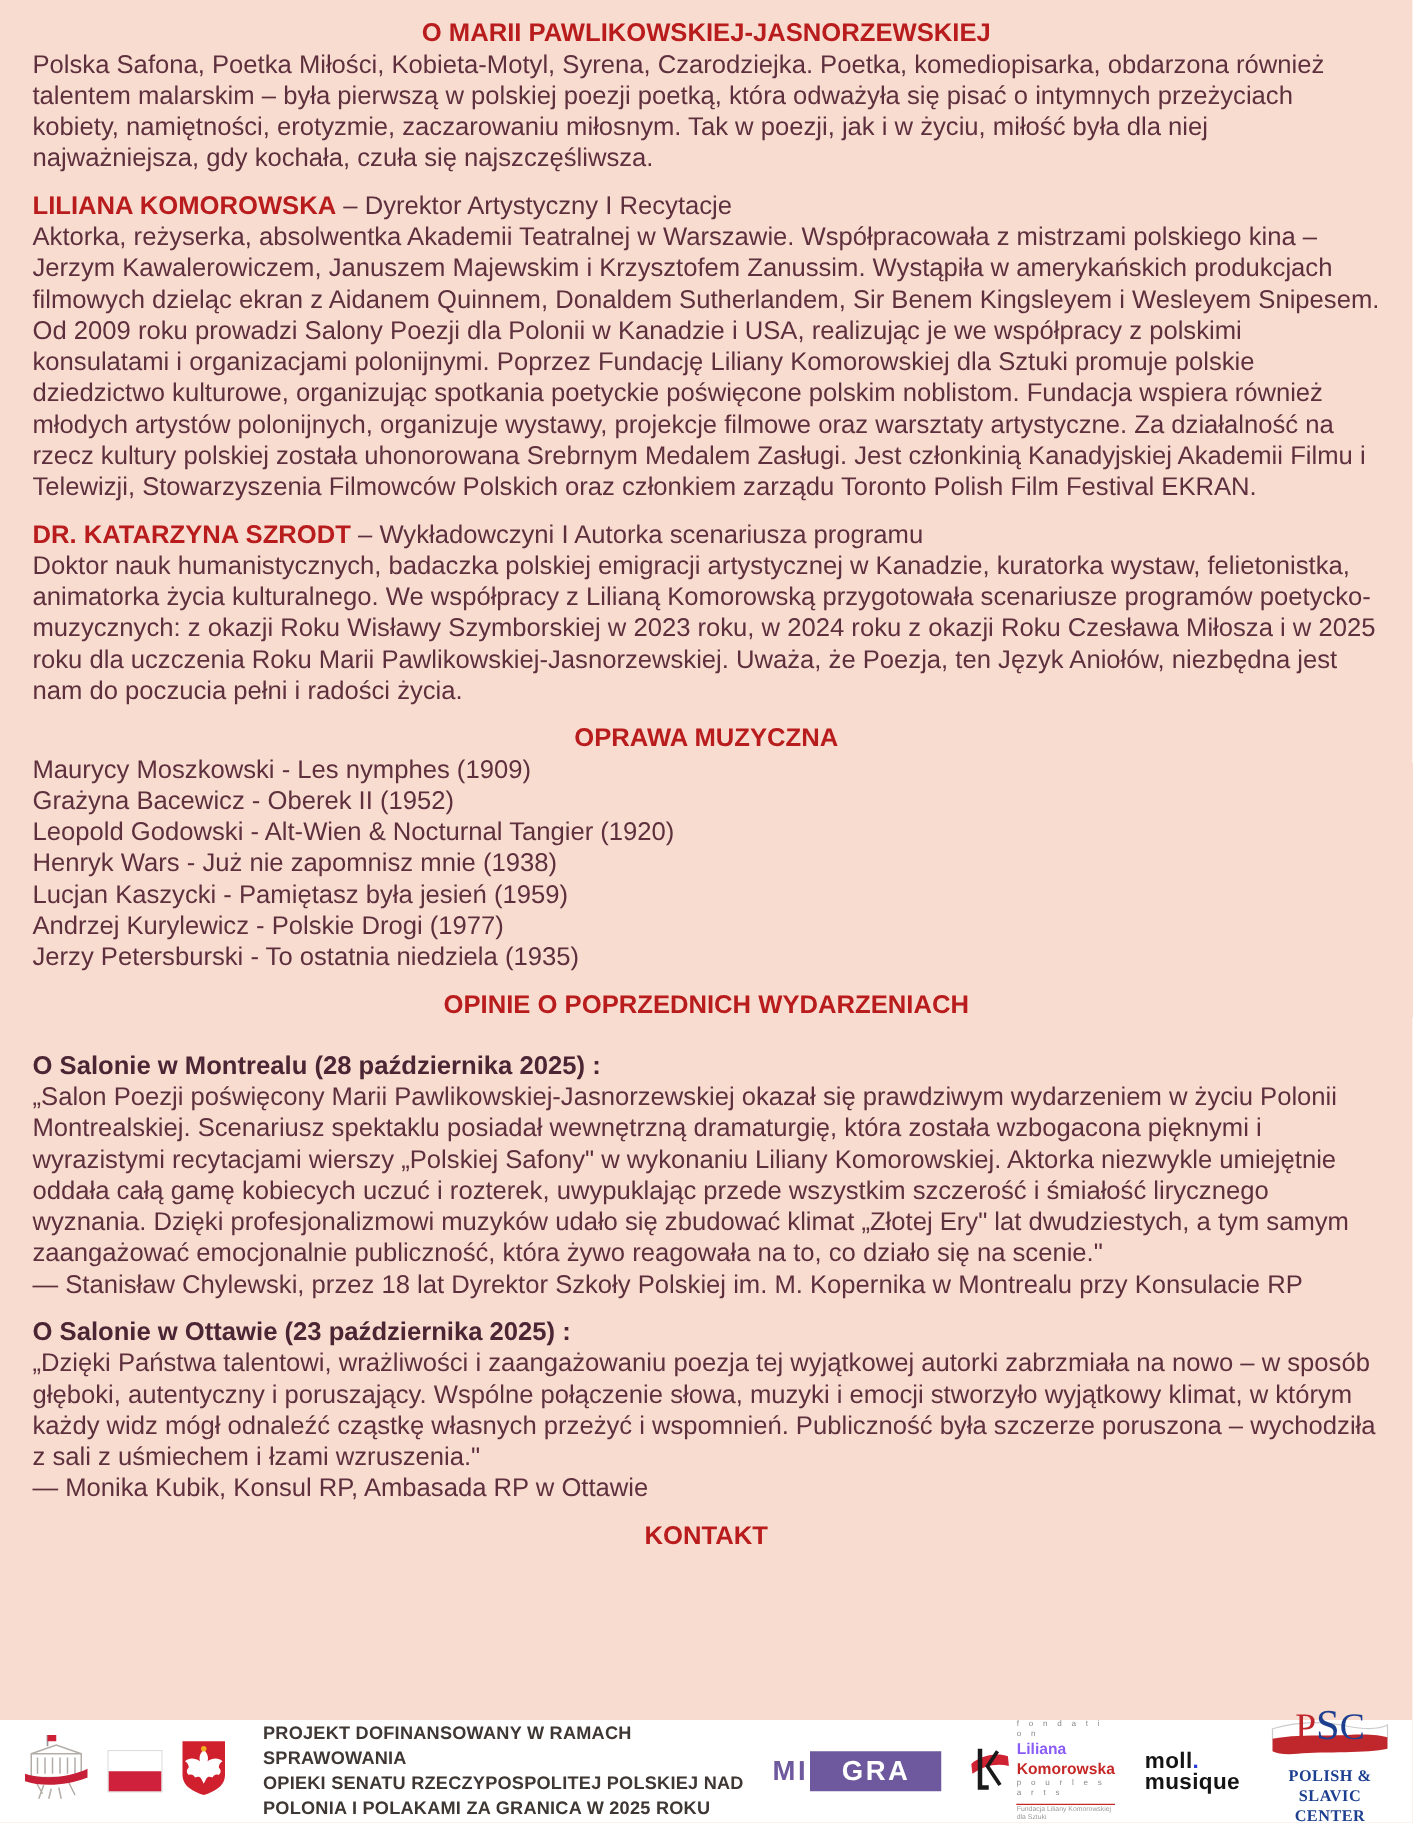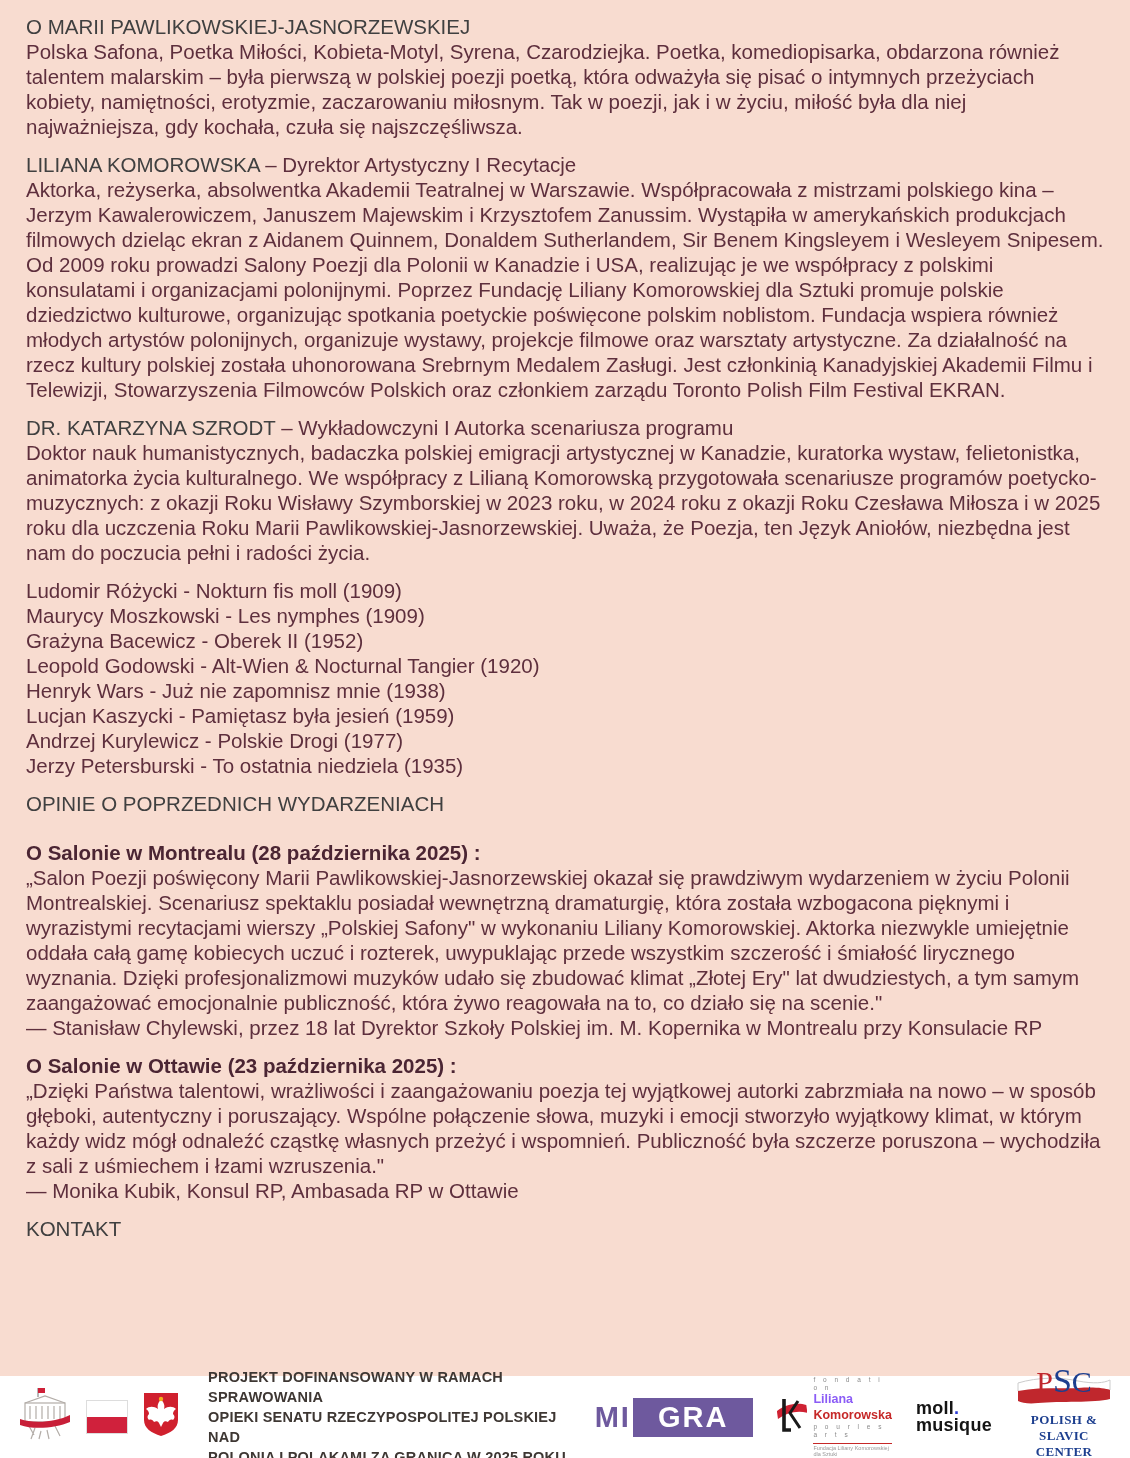--- a/index.html
+++ b/index.html
@@ -5,42 +5,42 @@
   html,body{margin:0;padding:0;background:#fff;}
   .page{
     position:relative;width:1130px;height:1458px;overflow:hidden;
     background:#f8dcd0;font-family:"Liberation Sans",sans-serif;
   }
   .content{
     padding:14px 26px 0 26px;
     color:#5e2f3d;font-size:20.5px;line-height:25px;
   }
   .content p{margin:0;}
-  .h{font-weight:400;color:#404040;}
+  .h{font-weight:700;color:#b91c1c;text-align:center;}
   .h-line .role{font-weight:400;color:#5e2f3d;}
   section{margin-bottom:13px;}
   .opinions-h{margin-bottom:24px;}
   .review{margin-bottom:13px;}
   .subhead{font-weight:600;color:#4b2533;}
   .music-list div{white-space:nowrap;}
   
   .footer{
     position:absolute;left:0;right:0;bottom:0;height:82px;background:#ffffff;
     display:flex;align-items:center;padding:0 18px;box-sizing:border-box;gap:14px;
   }
   .funding{
     margin-left:14px;width:446px;
     font-size:14.5px;font-weight:700;color:#3e3733;line-height:1.38;letter-spacing:.2px;
   }
   .flag{width:50px;height:34px;border:1px solid #ddd;box-sizing:border-box;}
   .flag .fw{height:50%;background:#fff;}
   .flag .fr{height:50%;background:#d0213c;}
   .right-logos{margin-left:auto;display:flex;align-items:center;gap:24px;}
   
-  .migra{display:flex;align-items:center;font-weight:700;font-size:29px;letter-spacing:2px;}
+  .migra{display:flex;align-items:center;font-weight:700;font-size:22px;letter-spacing:2px;}
   .migra .mi{color:#6e599e;margin-right:2px;}
   .migra .gra{background:#6e599e;color:#fff;padding:3px 25px;}
   
   .lk{display:flex;align-items:center;gap:6px;}
   .lk-text{display:flex;flex-direction:column;line-height:1.25;}
   .lk-l1,.lk-l3{font-size:6.5px;letter-spacing:3px;color:#8a8a8a;text-transform:lowercase;}
   .lk-l2{font-size:12.5px;font-weight:700;}
   .lk-l2 .g{color:#8b5cf6;}
   .lk-l2 .r{color:#c62828;}
   .lk-l4{font-size:5.5px;color:#999;margin-top:3px;border-top:1px solid #c62828;padding-top:1px;}
@@ -76,22 +76,22 @@
       <div class="h-line"><span class="h">LILIANA KOMOROWSKA</span><span class="role"> – Dyrektor Artystyczny I Recytacje</span></div>
       <p>Aktorka, reżyserka, absolwentka Akademii Teatralnej w Warszawie. Współpracowała z mistrzami polskiego kina – Jerzym Kawalerowiczem, Januszem Majewskim i Krzysztofem Zanussim. Wystąpiła w amerykańskich produkcjach filmowych dzieląc ekran z Aidanem Quinnem, Donaldem Sutherlandem, Sir Benem Kingsleyem i Wesleyem Snipesem.  Od 2009 roku prowadzi Salony Poezji dla Polonii w Kanadzie i USA, realizując je we współpracy z polskimi konsulatami i organizacjami polonijnymi. Poprzez Fundację Liliany Komorowskiej dla Sztuki promuje polskie dziedzictwo kulturowe, organizując spotkania poetyckie poświęcone polskim noblistom. Fundacja wspiera również młodych artystów polonijnych, organizuje wystawy, projekcje filmowe oraz warsztaty artystyczne. Za działalność na rzecz kultury polskiej została uhonorowana Srebrnym Medalem Zasługi. Jest członkinią Kanadyjskiej Akademii Filmu i Telewizji, Stowarzyszenia Filmowców Polskich oraz członkiem zarządu Toronto Polish Film Festival EKRAN.</p>
     </section>
 
     <section>
       <div class="h-line"><span class="h">DR. KATARZYNA SZRODT</span><span class="role"> – Wykładowczyni I Autorka scenariusza programu</span></div>
       <p>Doktor nauk humanistycznych, badaczka polskiej emigracji artystycznej w Kanadzie, kuratorka wystaw, felietonistka, animatorka życia kulturalnego. We współpracy z Lilianą Komorowską przygotowała scenariusze programów poetycko-muzycznych: z okazji Roku Wisławy Szymborskiej w 2023 roku, w 2024 roku z okazji Roku Czesława Miłosza i w 2025 roku dla uczczenia Roku Marii Pawlikowskiej-Jasnorzewskiej. Uważa, że Poezja, ten Język Aniołów, niezbędna jest nam do poczucia pełni i radości życia.</p>
     </section>
 
     <section>
+      <div class="h">OPRAWA MUZYCZNA</div>
       <div class="music-list">
-        <div>Ludomir Różycki - Nokturn fis moll (1909)</div>
         <div>Maurycy Moszkowski - Les nymphes (1909)</div>
         <div>Grażyna Bacewicz - Oberek II (1952)</div>
         <div>Leopold Godowski - Alt-Wien &amp; Nocturnal Tangier (1920)</div>
         <div>Henryk Wars - Już nie zapomnisz mnie (1938)</div>
         <div>Lucjan Kaszycki - Pamiętasz była jesień (1959)</div>
         <div>Andrzej Kurylewicz - Polskie Drogi (1977)</div>
         <div>Jerzy Petersburski - To ostatnia niedziela (1935)</div>
       </div>
     </section>
 

